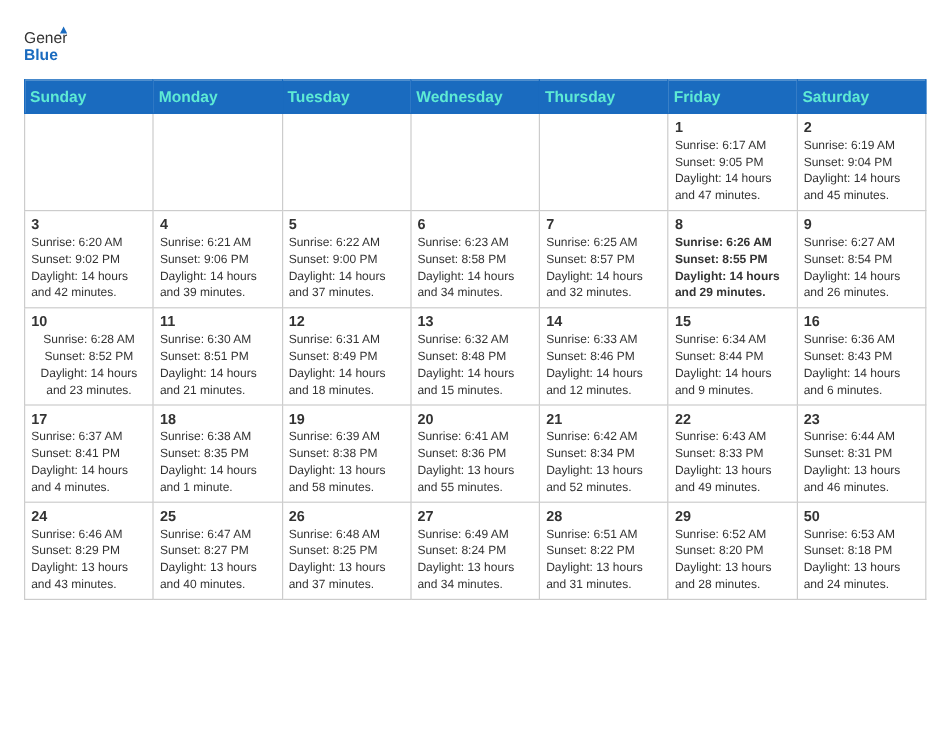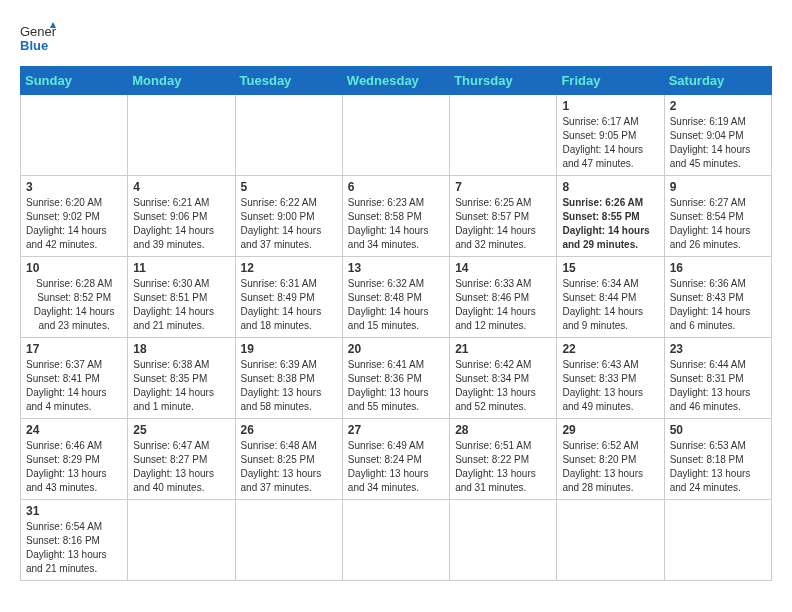--- a/index.html
+++ b/index.html
@@ -299,28 +299,14 @@
 Sunset: 8:20 PM
 Daylight: 13 hours and 28 minutes.</div>
         </td>
         <td>
           <span class="day-number">50</span>
           <div class="day-info" style="white-space: pre-wrap;">Sunrise: 6:53 AM
 Sunset: 8:18 PM
 Daylight: 13 hours and 24 minutes.</div>
         </td>
       </tr>
-      <tr>
-        <td>
-          <span class="day-number">31</span>
-          <div class="day-info" style="white-space: pre-wrap;">Sunrise: 6:54 AM
-Sunset: 8:16 PM
-Daylight: 13 hours and 21 minutes.</div>
-        </td>
-        <td class="empty"></td>
-        <td class="empty"></td>
-        <td class="empty"></td>
-        <td class="empty"></td>
-        <td class="empty"></td>
-        <td class="empty"></td>
-      </tr>
     </tbody>
 </table>
 
 </body></html>

